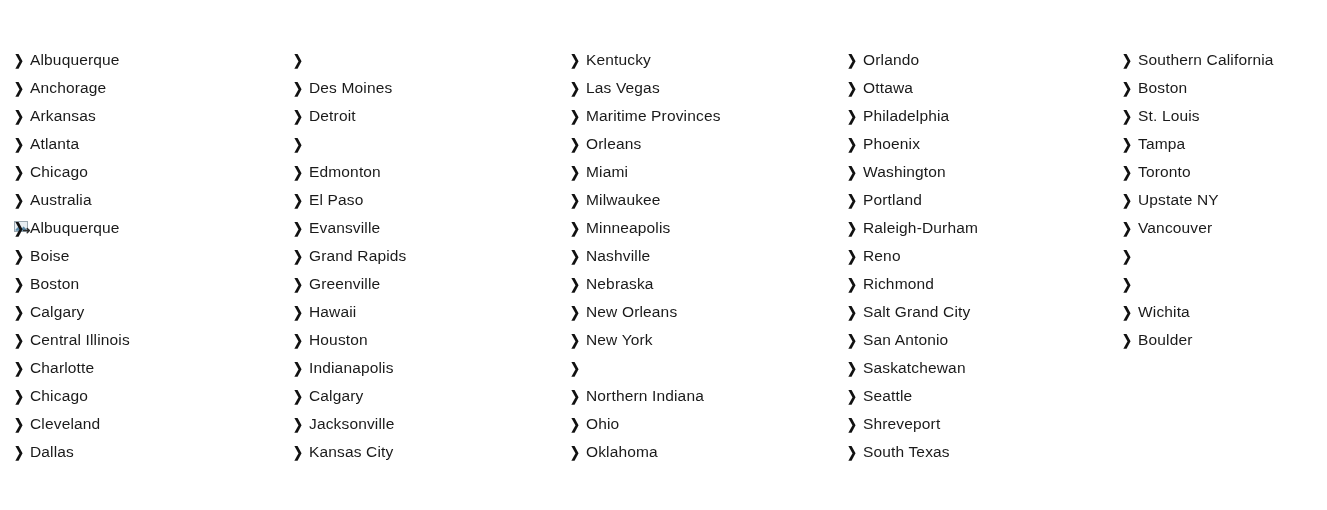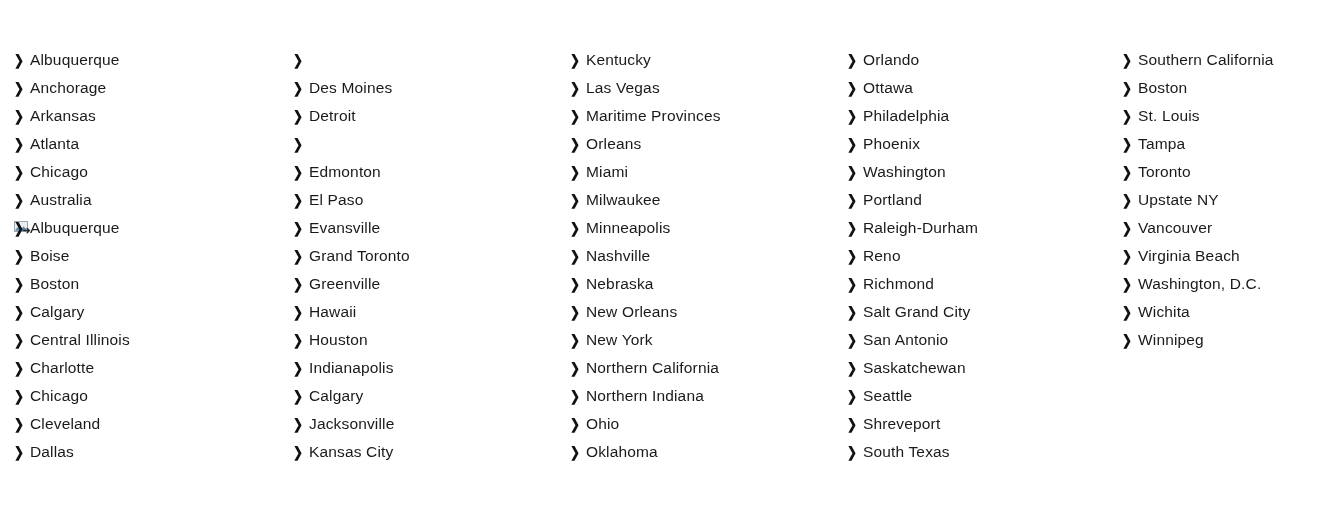--- a/index.html
+++ b/index.html
@@ -182,21 +182,21 @@
       <a class="region-item" href="#">
         <span class="chevron-icon">❯</span>
         <span class="region-label">El Paso</span>
       </a>
       <a class="region-item" href="#">
         <span class="chevron-icon">❯</span>
         <span class="region-label">Evansville</span>
       </a>
       <a class="region-item" href="#">
         <span class="chevron-icon">❯</span>
-        <span class="region-label">Grand Toronto</span>
+        <span class="region-label">Grand Rapids</span>
       </a>
       <a class="region-item" href="#">
         <span class="chevron-icon">❯</span>
         <span class="region-label">Greenville</span>
       </a>
       <a class="region-item" href="#">
         <span class="chevron-icon">❯</span>
         <span class="region-label">Hawaii</span>
       </a>
       <a class="region-item" href="#">
@@ -260,21 +260,20 @@
       <a class="region-item" href="#">
         <span class="chevron-icon">❯</span>
         <span class="region-label">New Orleans</span>
       </a>
       <a class="region-item" href="#">
         <span class="chevron-icon">❯</span>
         <span class="region-label">New York</span>
       </a>
       <a class="region-item" href="#">
         <span class="chevron-icon">❯</span>
-        <span class="region-label">Northern California</span>
       </a>
       <a class="region-item" href="#">
         <span class="chevron-icon">❯</span>
         <span class="region-label">Northern Indiana</span>
       </a>
       <a class="region-item" href="#">
         <span class="chevron-icon">❯</span>
         <span class="region-label">Ohio</span>
       </a>
       <a class="region-item" href="#">
@@ -368,28 +367,26 @@
       <a class="region-item" href="#">
         <span class="chevron-icon">❯</span>
         <span class="region-label">Upstate NY</span>
       </a>
       <a class="region-item" href="#">
         <span class="chevron-icon">❯</span>
         <span class="region-label">Vancouver</span>
       </a>
       <a class="region-item" href="#">
         <span class="chevron-icon">❯</span>
-        <span class="region-label">Virginia Beach</span>
-      </a>
-      <a class="region-item" href="#">
-        <span class="chevron-icon">❯</span>
-        <span class="region-label">Washington, D.C.</span>
+      </a>
+      <a class="region-item" href="#">
+        <span class="chevron-icon">❯</span>
       </a>
       <a class="region-item" href="#">
         <span class="chevron-icon">❯</span>
         <span class="region-label">Wichita</span>
       </a>
       <a class="region-item" href="#">
         <span class="chevron-icon">❯</span>
-        <span class="region-label">Winnipeg</span>
+        <span class="region-label">Boulder</span>
       </a>
     </div>
   </div>
 
 </body></html>

